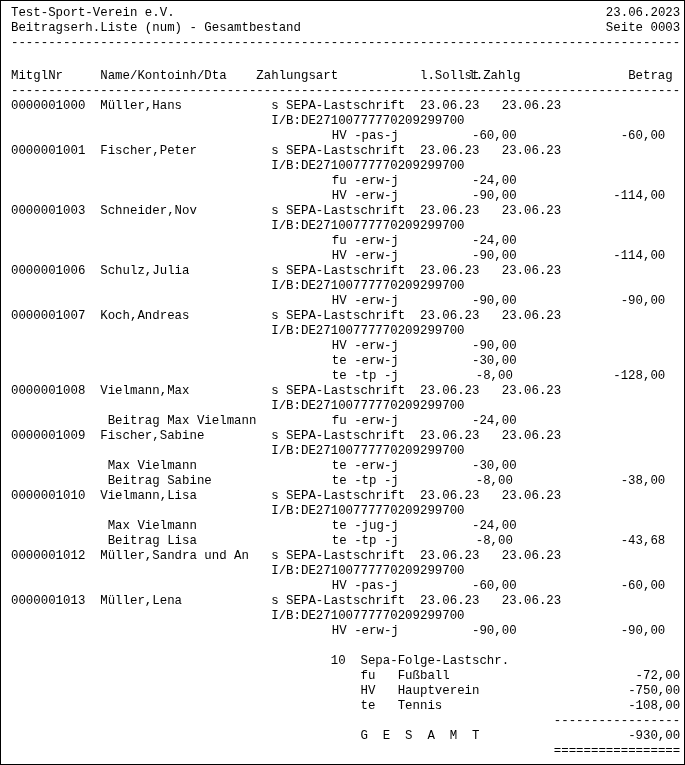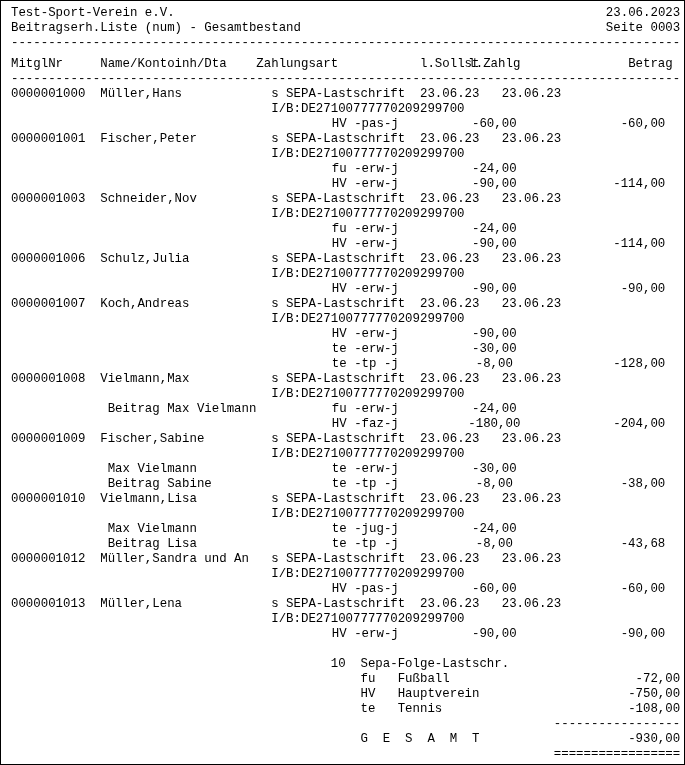--- a/index.html
+++ b/index.html
@@ -7,21 +7,21 @@
   body {
     border:1px solid #000;
     background:#fff;
     color:#000;
     font-family:"Liberation Mono", monospace;
     font-size:12.4px;
     overflow:hidden;
   }
   .page { position:relative; width:100%; height:100%; padding:5px 0 16px 10px; }
   .ln { position:relative; height:15px; }
-  .ln--colhead { margin-top:6px; }
+  .ln--colhead { margin-top:18px; }
   .p { position:absolute; top:0; white-space:pre; }
   
   .x0  { left:0; }
   .x12 { left:12ch; }
   .x13 { left:13ch; }
   .x33 { left:33ch; }
   .x35 { left:35ch; }
   .x41 { left:41ch;margin-left:16px; }
   .x43 { left:43ch; }
   .x47 { left:47ch; }
@@ -168,25 +168,20 @@
       <span class="p x66">23.06.23</span>
     </div>
   <div class="ln">
       <span class="p x35">I/B:DE27100777770209299700</span>
     </div>
   <div class="ln">
       <span class="p x13">Beitrag Max Vielmann</span>
       <span class="p x41">fu -erw-j</span>
       <span class="p rA">-24,00</span>
     </div>
-  <div class="ln">
-      <span class="p x41">HV -faz-j</span>
-      <span class="p rA">-180,00</span>
-      <span class="p rB">-204,00</span>
-    </div>
 
   <div class="ln">
       <span class="p x0">0000001009</span>
       <span class="p x12">Fischer,Sabine</span>
       <span class="p x35">s SEPA-Lastschrift</span>
       <span class="p x55">23.06.23</span>
       <span class="p x66">23.06.23</span>
     </div>
   <div class="ln">
       <span class="p x35">I/B:DE27100777770209299700</span>

